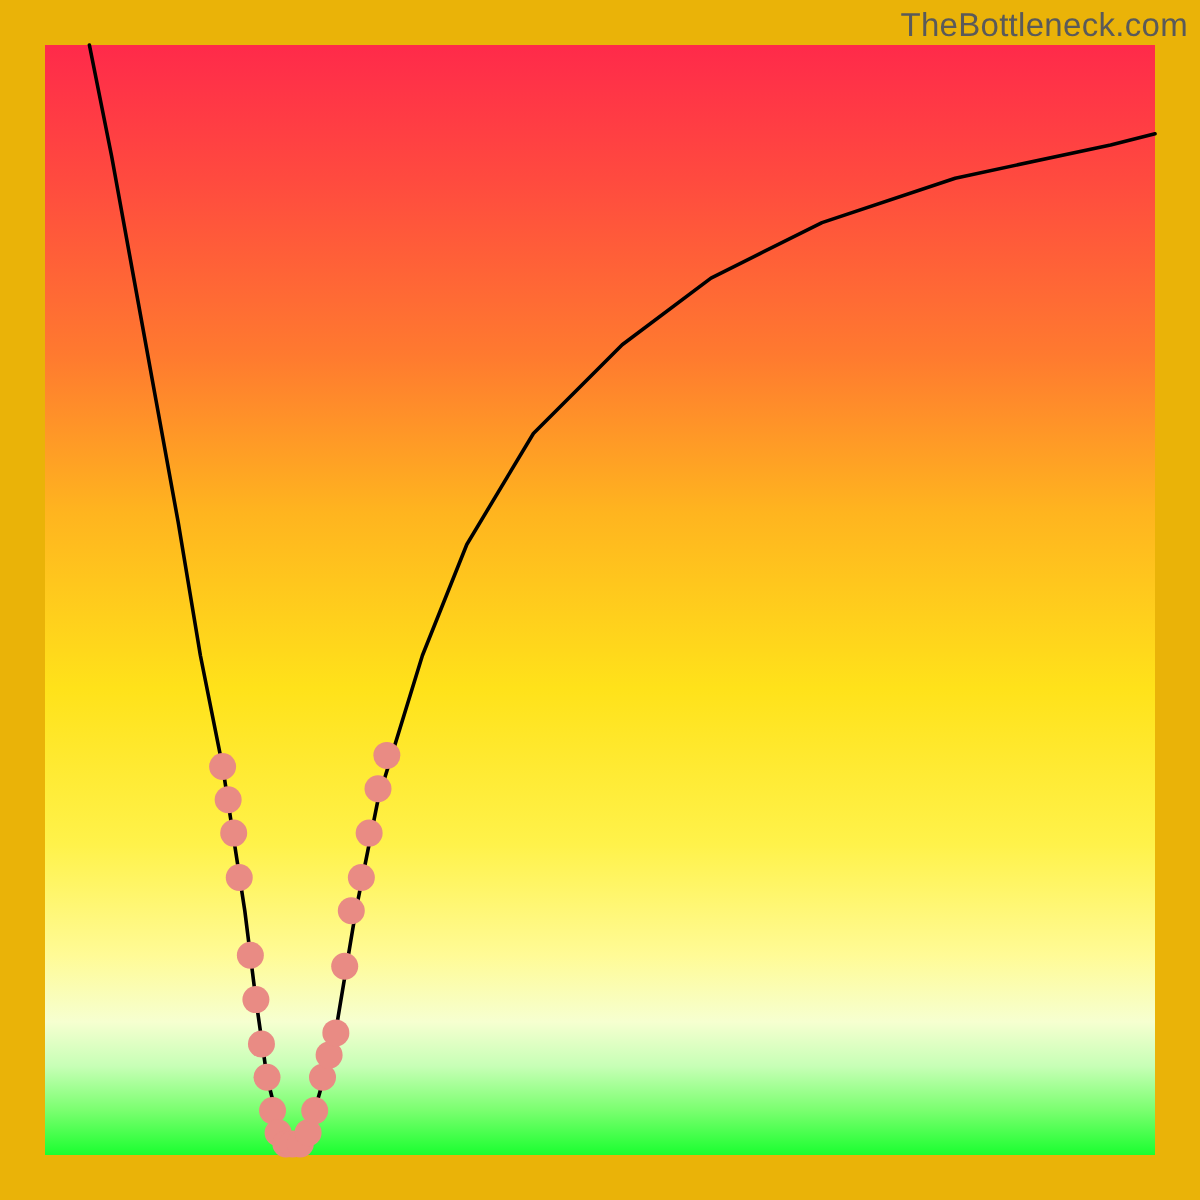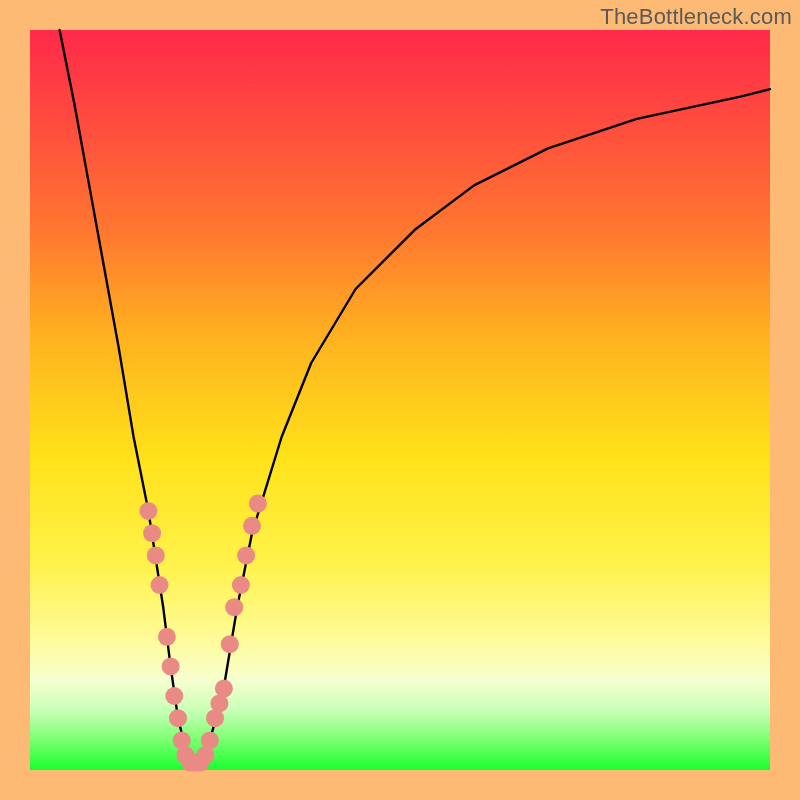--- a/index.html
+++ b/index.html
@@ -7,21 +7,21 @@
     padding: 0;
     width: 800px;
     height: 800px;
     overflow: hidden;
     font-family: Arial, Helvetica, sans-serif;
   }
   .canvas {
     position: relative;
     width: 800px;
     height: 800px;
-    background: #fdba74;
+    background: #eab308;
   }
   .plot-area {
     position: absolute;
     left: 30px;
     top: 30px;
     width: 740px;
     height: 740px;
     
     background: linear-gradient(
       to bottom,

